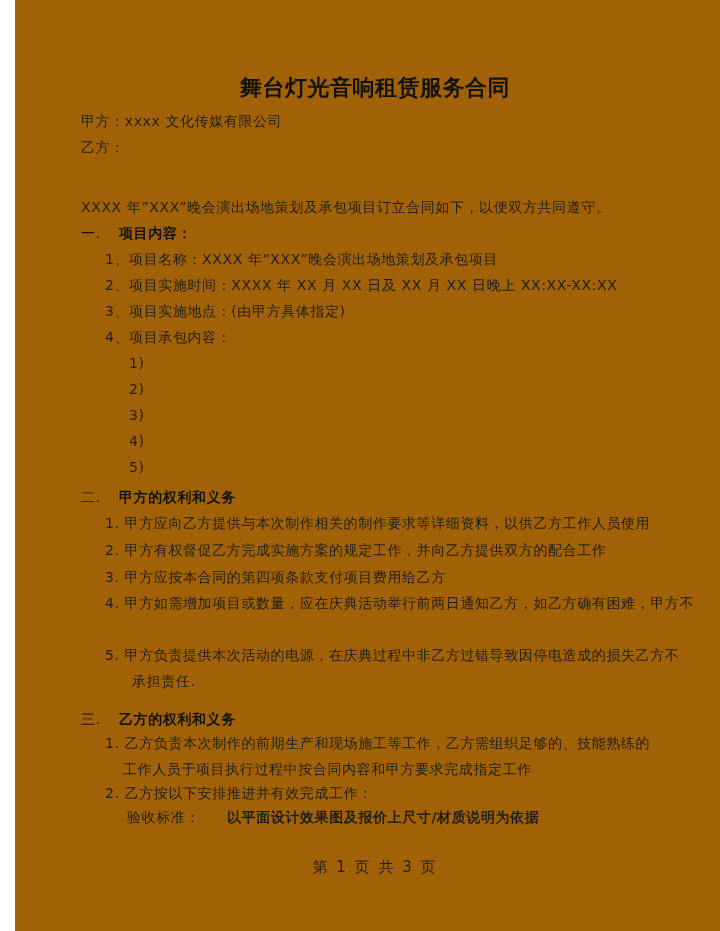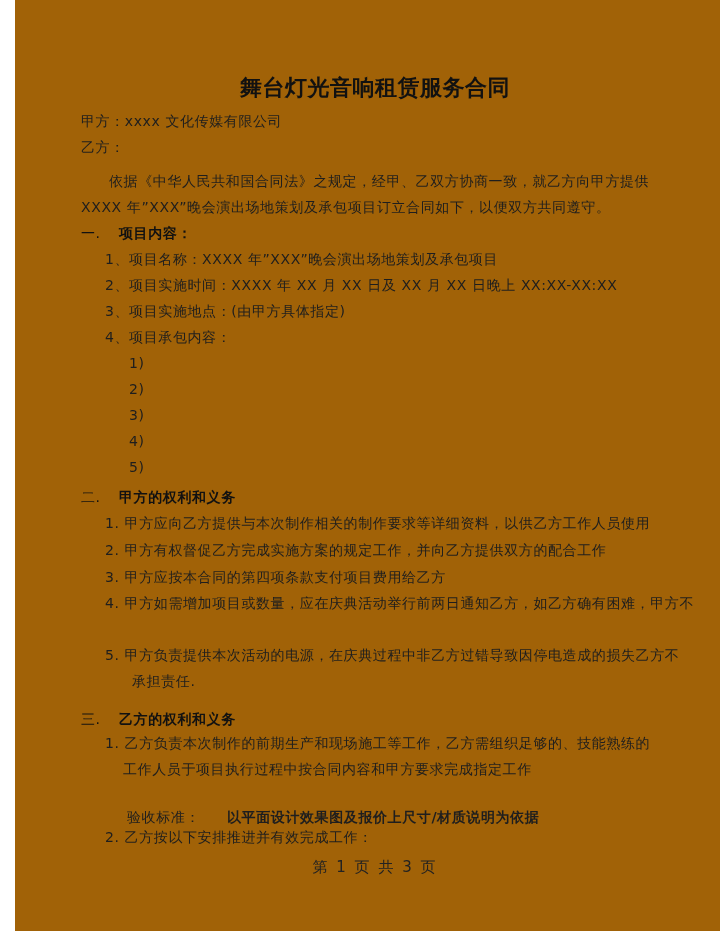--- a/index.html
+++ b/index.html
@@ -66,21 +66,20 @@
 </head>
 <body>
 
 <div class="page">
 
   <div class="title">舞台灯光音响租赁服务合同</div>
 
   <div class="line" style="left:66px; top:112px;">甲方：xxxx 文化传媒有限公司</div>
   <div class="line" style="left:66px; top:138px;">乙方：</div>
 
-  <div class="line" style="left:94px; top:172px;">依据《中华人民共和国合同法》之规定，经甲、乙双方协商一致，就乙方向甲方提供</div>
   <div class="line" style="left:66px; top:198px;">XXXX 年”XXX”晚会演出场地策划及承包项目订立合同如下，以便双方共同遵守。</div>
 
   <div class="line heading" style="left:66px; top:224px;">
     <span class="num">一.</span><span>项目内容：</span>
   </div>
   <div class="line" style="left:90px; top:250px;">1、项目名称：XXXX 年”XXX”晚会演出场地策划及承包项目</div>
   <div class="line" style="left:90px; top:276px;">2、项目实施时间：XXXX 年 XX 月 XX 日及 XX 月 XX 日晚上 XX:XX-XX:XX</div>
   <div class="line" style="left:90px; top:302px;">3、项目实施地点：(由甲方具体指定)</div>
   <div class="line" style="left:90px; top:328px;">4、项目承包内容：</div>
 
@@ -98,19 +97,19 @@
   <div class="line" style="left:90px; top:568px;">3. 甲方应按本合同的第四项条款支付项目费用给乙方</div>
   <div class="line" style="left:90px; top:594px;">4. 甲方如需增加项目或数量，应在庆典活动举行前两日通知乙方，如乙方确有困难，甲方不</div>
   <div class="line" style="left:90px; top:646px;">5. 甲方负责提供本次活动的电源，在庆典过程中非乙方过错导致因停电造成的损失乙方不</div>
   <div class="line" style="left:108px; top:672px;margin-left:9px;">承担责任.</div>
 
   <div class="line heading" style="left:66px; top:710px;">
     <span class="num">三.</span><span>乙方的权利和义务</span>
   </div>
   <div class="line" style="left:90px; top:734px;">1. 乙方负责本次制作的前期生产和现场施工等工作，乙方需组织足够的、技能熟练的</div>
   <div class="line" style="left:108px; top:760px;">工作人员于项目执行过程中按合同内容和甲方要求完成指定工作</div>
-  <div class="line" style="left:90px; top:784px;margin-top:44px;">2. 乙方按以下安排推进并有效完成工作：</div>
+  <div class="line" style="left:90px; top:784px;">2. 乙方按以下安排推进并有效完成工作：</div>
   <div class="line" style="left:112px; top:808px;">
     <span class="accept-label">验收标准：</span><span class="bold">以平面设计效果图及报价上尺寸/材质说明为依据</span>
   </div>
 
   <div class="footer">第 1 页 共 3 页</div>
 </div>
 
 </body></html>

